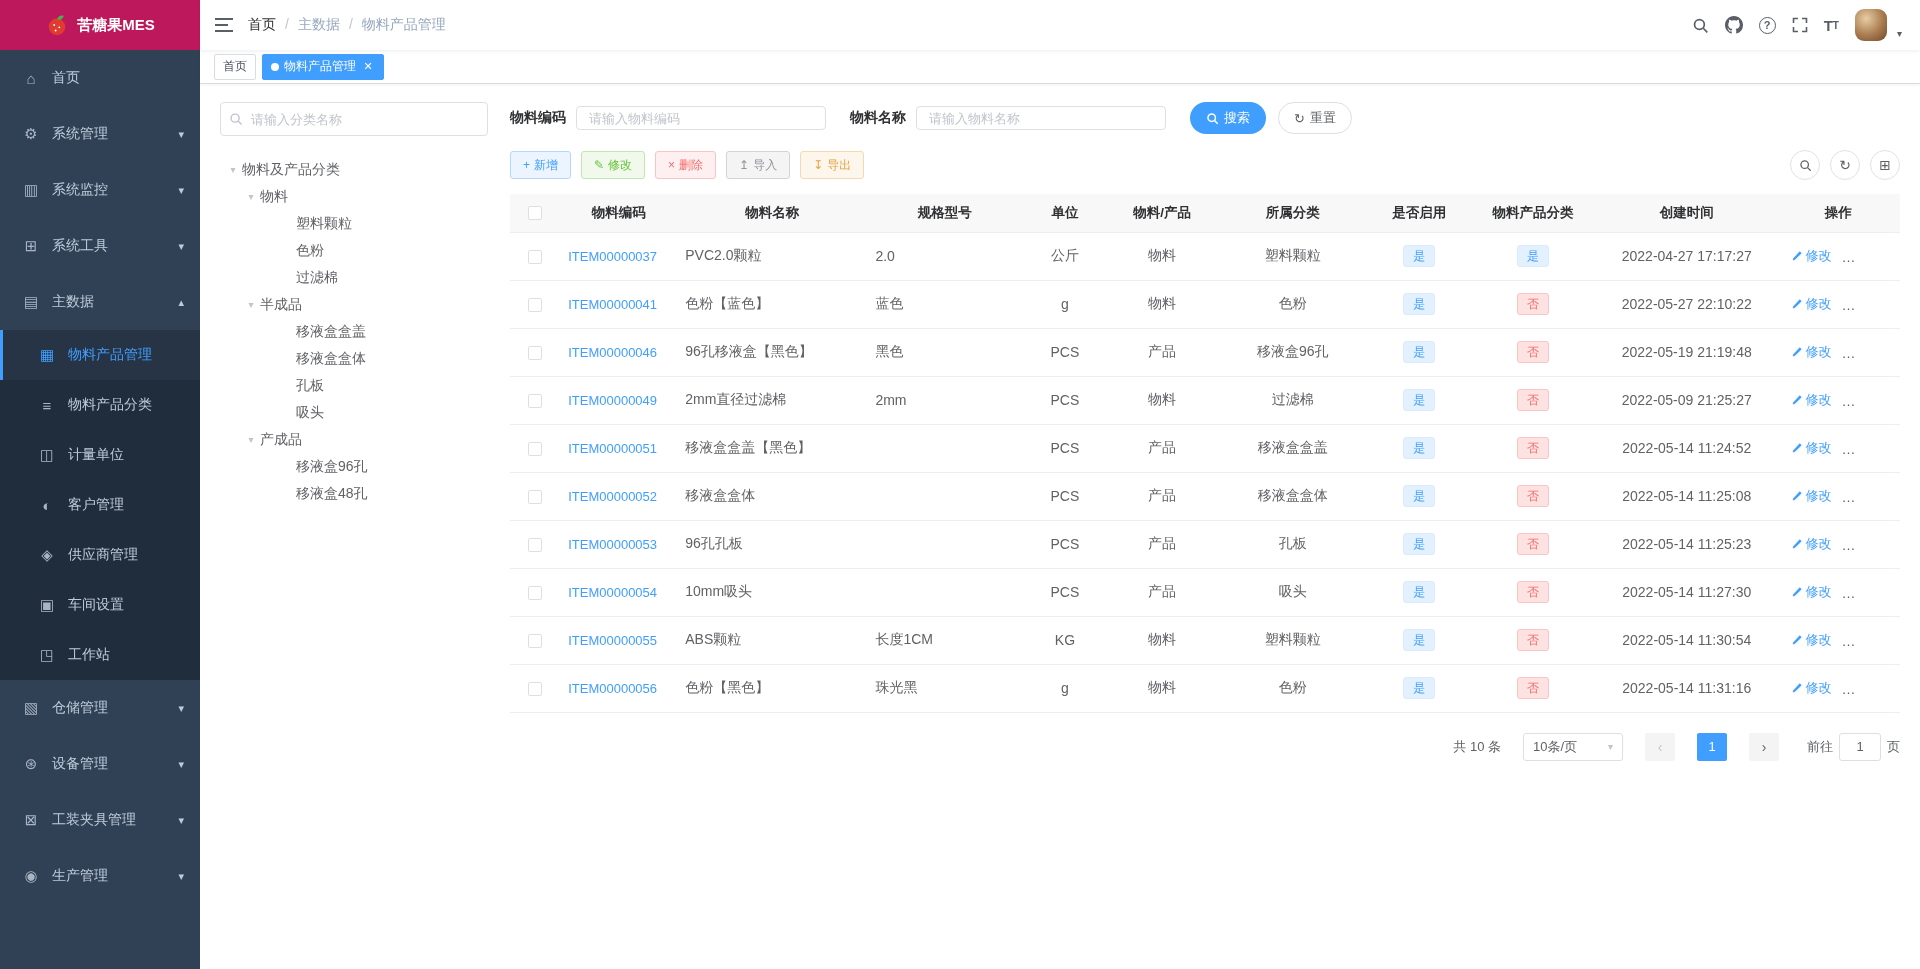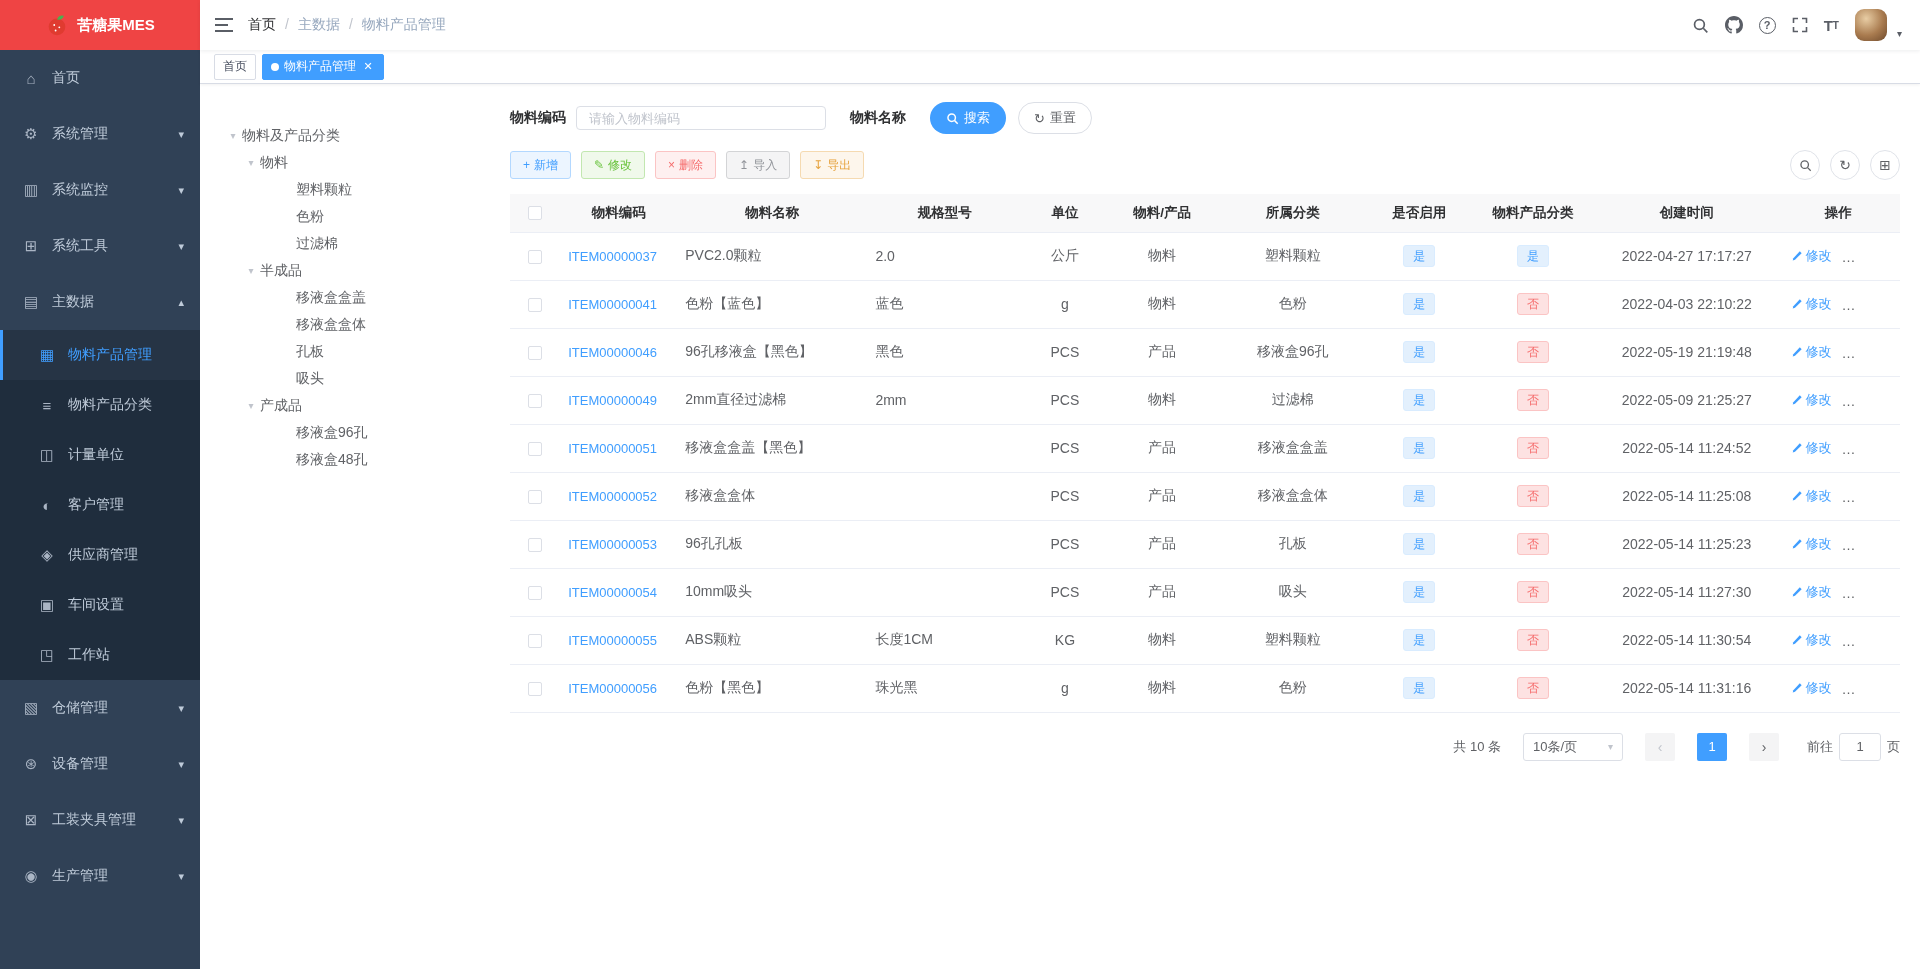--- a/index.html
+++ b/index.html
@@ -5,21 +5,21 @@
   * { box-sizing: border-box; }
   html,body { margin:0; padding:0; }
   body {
     width:1920px; height:969px; overflow:hidden;
     display:flex;
     font-family:"Liberation Sans","DejaVu Sans",sans-serif;
     background:#fff; color:#303133;
   }
   
   .sidebar { width:200px; flex-shrink:0; height:100%; background:#304156; }
-  .logo { height:50px; background:#ef4444; display:flex; align-items:center; justify-content:center; gap:8px; color:#fff; font-weight:bold; font-size:15px; }
+  .logo { height:50px; background:#be185d; display:flex; align-items:center; justify-content:center; gap:8px; color:#fff; font-weight:bold; font-size:15px; }
   .menu-item { position:relative; display:flex; align-items:center; cursor:pointer; font-size:14px; color:#bfcbd9; }
   .menu-item.top { height:56px; padding:0 20px; }
   .menu-item.sub { height:50px; padding:0 20px 0 36px; background:#1f2d3d; }
   .menu-item.sub.active { background:#263445; color:#409EFF; border-left:3px solid #409EFF; padding-left:33px; }
   .menu-item.sub.active .mi-icon { color:#409EFF; }
   .mi-icon { width:22px; margin-right:10px; text-align:center; font-size:15px; color:#aab5c4; flex-shrink:0; }
   .mi-label { flex:1; white-space:nowrap; overflow:hidden; }
   .chev { position:absolute; right:16px; font-size:11px; color:#bfcbd9; }
   
   .main { flex:1; display:flex; flex-direction:column; height:100%; min-width:0; }
@@ -277,20 +277,27 @@
         <span class="dot"></span>
         <span>物料产品管理</span>
         <span class="tag-close">✕</span>
       </span>
 
   </div>
 
   <div class="content">
 
     <div class="tree-panel">
+      <div class="tree-search">
+        <svg width="14" height="14" viewBox="0 0 16 16" fill="none" stroke="#c0c4cc" stroke-width="1.6">
+            <circle cx="7" cy="7" r="4.6"></circle>
+            <line x1="10.6" y1="10.6" x2="14.4" y2="14.4"></line>
+          </svg>
+        <input placeholder="请输入分类名称" style="">
+      </div>
       <div class="tree">
 
           <div class="tnode lv0">
             <span class="tarrow">▾</span>
             <span>物料及产品分类</span>
           </div>
 
           <div class="tnode lv1">
             <span class="tarrow">▾</span>
             <span>物料</span>
@@ -356,20 +363,21 @@
 
     <div class="right-section">
 
       <div class="filter-row">
         <div class="f-group">
           <span class="f-label">物料编码</span>
           <input class="f-input" placeholder="请输入物料编码" style="">
         </div>
         <div class="f-group">
           <span class="f-label">物料名称</span>
+          <input class="f-input" placeholder="请输入物料名称" style="">
         </div>
         <button class="btn btn-primary">
           <svg width="13" height="13" viewBox="0 0 16 16" fill="none" stroke="#fff" stroke-width="1.8">
               <circle cx="7" cy="7" r="4.6"></circle>
               <line x1="10.6" y1="10.6" x2="14.4" y2="14.4"></line>
             </svg>
           <span>搜索</span>
         </button>
         <button class="btn btn-plain">
           <span>↻</span>
@@ -486,21 +494,21 @@
             <tr>
               <td><span class="cb"></span></td>
               <td class="col-left"><span class="code-link">ITEM00000041</span></td>
               <td class="col-left">色粉【蓝色】</td>
               <td class="col-left">蓝色</td>
               <td>g</td>
               <td>物料</td>
               <td>色粉</td>
               <td><span class="tag-chip tag-blue">是</span></td>
               <td><span class="tag-chip tag-red">否</span></td>
-              <td>2022-04-03 22:10:22</td>
+              <td>2022-05-27 22:10:22</td>
               <td>
                 <span class="op-link">
                   <svg width="12" height="12" viewBox="0 0 16 16">
                     <path d="M11.8 1.8l2.4 2.4-8.9 8.9-3 .8.8-3z" fill="#409EFF"></path>
                   </svg>
                   <span>修改</span>
                 </span>
                 <span class="op-link">
                   <svg width="12" height="12" viewBox="0 0 16 16">
                     <path d="M3.2 5h9.6l-.8 9.5H4L3.2 5zm2.8-2.6h4L10.6 4H14v1.2H2V4h3.4L6 2.4z" fill="#409EFF"></path>

